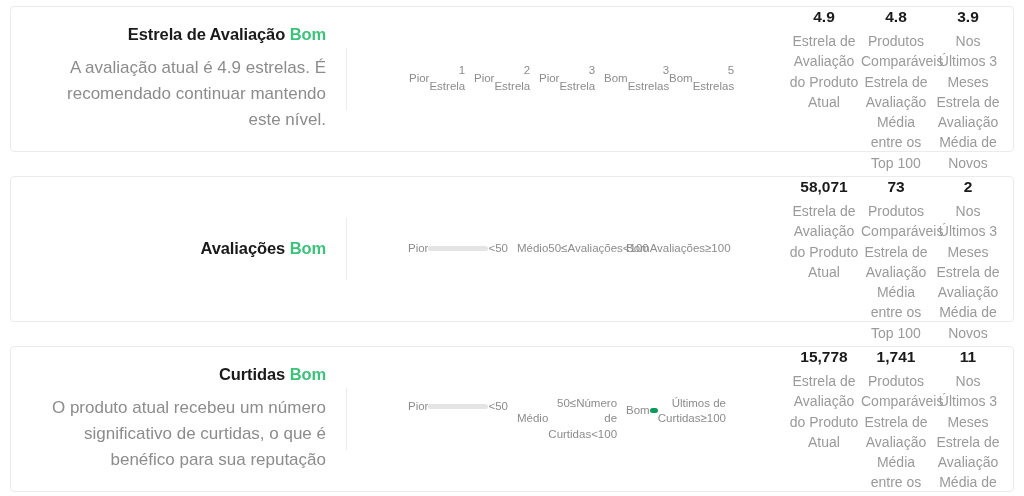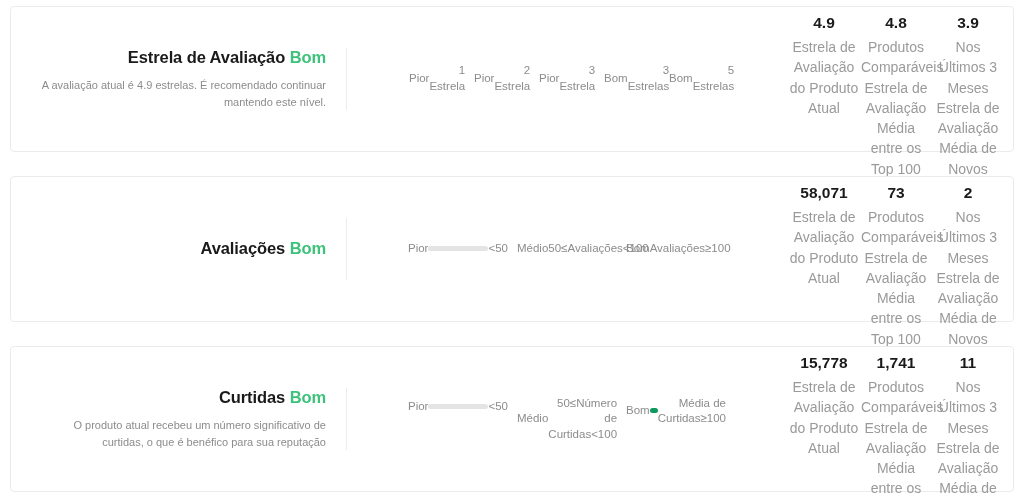--- a/index.html
+++ b/index.html
@@ -50,21 +50,21 @@
     letter-spacing: -0.1px;
   }
 
   .summary-title .verdict {
     color: #3cc27a;
     font-weight: bold;
   }
 
   .summary-desc {
     margin-top: 9px;
-    font-size: 11px;
+    font-size: 17px;
     line-height: 1.55;
     color: #8c8c8c;
   }
 
   
   .divider {
     width: 1px;
     height: 62px;
     background: #ececec;
     flex: 0 0 1px;
@@ -119,21 +119,21 @@
   
   .stats {
     flex: 0 0 226px;
     width: 226px;
     display: flex;
     align-items: flex-start;
     justify-content: center;
     gap: 0;
     padding-right: 8px;
     align-self: flex-start;
-    margin-top: 6px;
+    margin-top: 0;
   }
 
   .stat {
     flex: 0 0 auto;
     width: 72px;
     text-align: center;
     padding: 0 1px;
   }
 
   .stat-value {
@@ -273,21 +273,21 @@
         <div class="seg-bot">&lt;50</div>
       </div>
       <div class="seg">
         <div class="seg-top">Médio</div>
         <div class="seg-bar"></div>
         <div class="seg-bot">50≤Número de Curtidas&lt;100</div>
       </div>
       <div class="seg">
         <div class="seg-top">Bom</div>
         <div class="seg-bar active"></div>
-        <div class="seg-bot">Média de Curtidas≥100</div>
+        <div class="seg-bot">Últimos de Curtidas≥100</div>
       </div>
     </div>
 
     <div class="stats">
       <div class="stat">
         <div class="stat-value">15,778</div>
         <div class="stat-label">Estrela de Avaliação do Produto Atual</div>
       </div>
       <div class="stat">
         <div class="stat-value">1,741</div>

